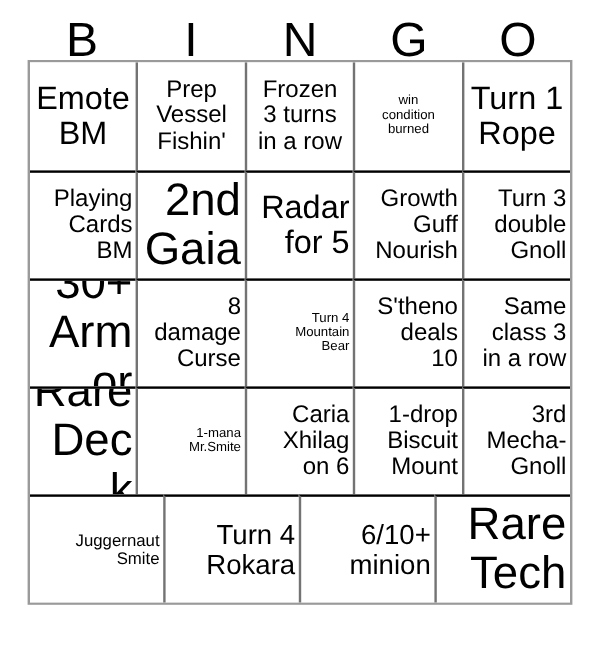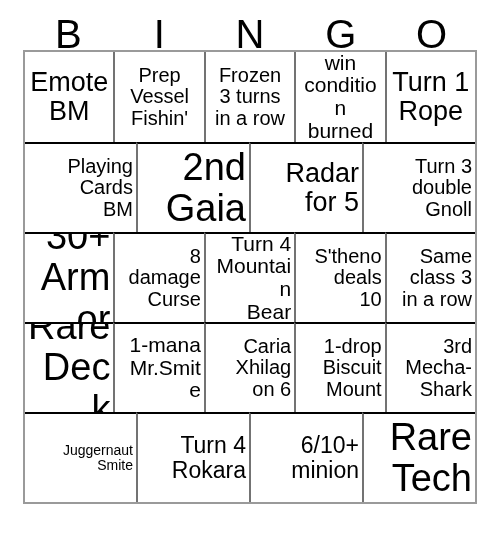--- a/index.html
+++ b/index.html
@@ -86,21 +86,21 @@
     line-height: 1.08;
     word-wrap: break-word;
     white-space: pre-line;
   }
 
   
   .fs-xl  .cell-text { font-size: 38px; }
   .fs-lg  .cell-text { font-size: 27px; }
   .fs-md  .cell-text { font-size: 23px; }
   .fs-sm  .cell-text { font-size: 20px; }
-  .fs-xs  .cell-text { font-size: 21px; }
+  .fs-xs  .cell-text { font-size: 11px; }
   .fs-xxs .cell-text { font-size: 14px; }
 </style>
 </head>
 <body>
 
 <div id="bingo-card">
 
   <div class="header-row">
     <div class="header-cell">B</div>
     <div class="header-cell">I</div>
@@ -145,20 +145,25 @@
         </div>
       <div class="cell fs-xl">
           <span class="cell-text">2nd
 Gaia</span>
         </div>
       <div class="cell fs-lg">
           <span class="cell-text">Radar
 for 5</span>
         </div>
       <div class="cell fs-sm">
+          <span class="cell-text">Growth
+Guff
+Nourish</span>
+        </div>
+      <div class="cell fs-sm">
           <span class="cell-text">Turn 3
 double
 Gnoll</span>
         </div>
     </div>
 
     <div class="grid-row">
       <div class="cell fs-xl">
           <span class="cell-text">30+
 Armor</span>
@@ -200,21 +205,21 @@
 on 6</span>
         </div>
       <div class="cell fs-sm">
           <span class="cell-text">1-drop
 Biscuit
 Mount</span>
         </div>
       <div class="cell fs-sm">
           <span class="cell-text">3rd
 Mecha-
-Shark</span>
+Gnoll</span>
         </div>
     </div>
 
     <div class="grid-row">
       <div class="cell fs-xxs">
           <span class="cell-text">Juggernaut
 Smite</span>
         </div>
       <div class="cell fs-md">
           <span class="cell-text">Turn 4

